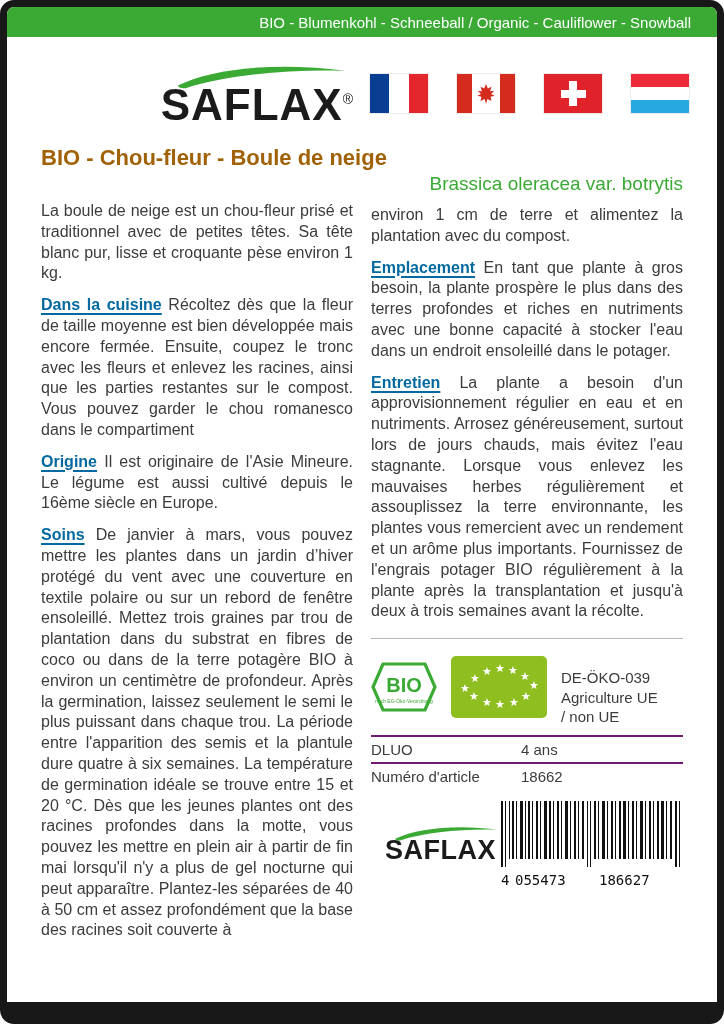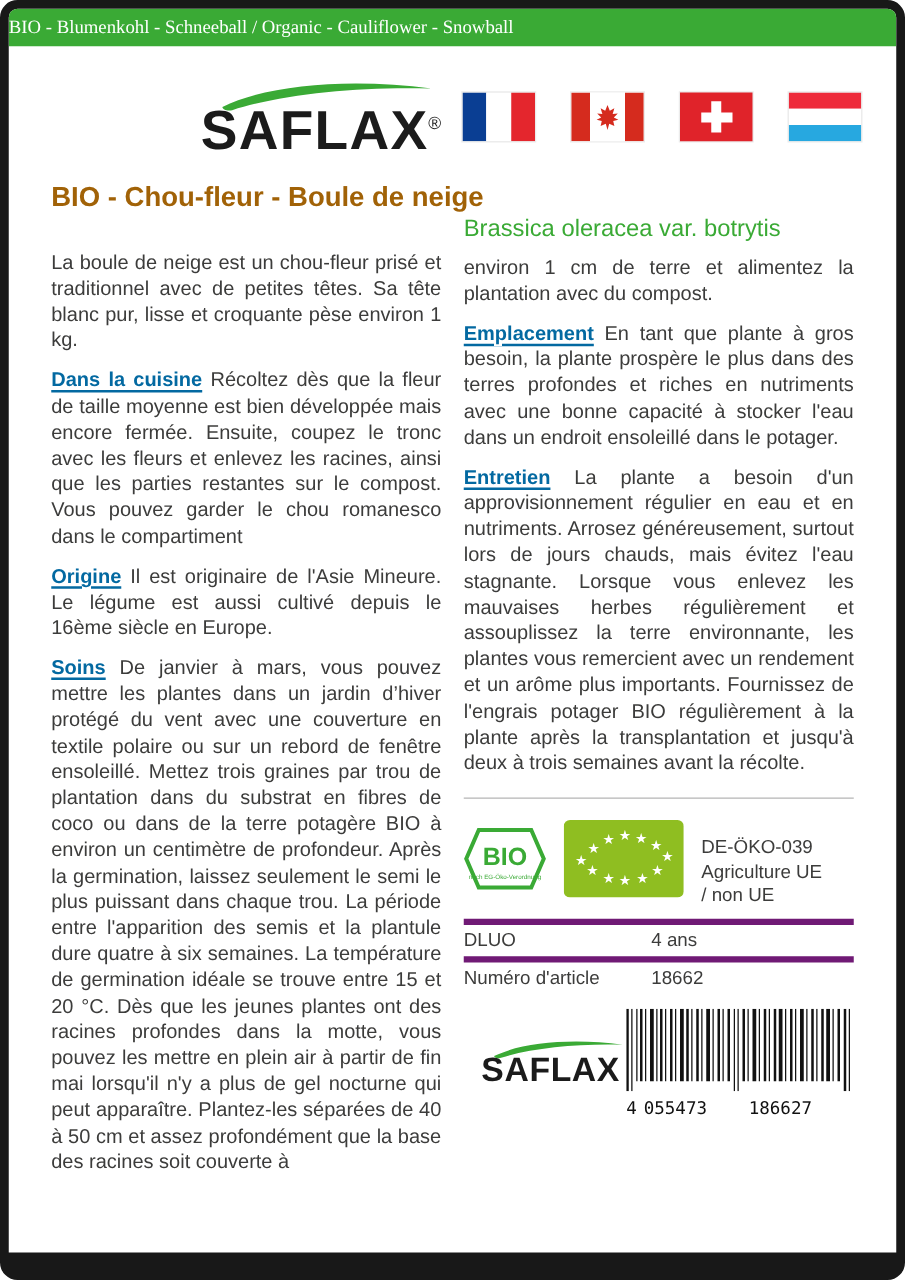--- a/index.html
+++ b/index.html
@@ -4,21 +4,21 @@
 <style>
   html,body{margin:0;padding:0;background:#fff;}
   .page{
     width:724px;height:1024px;box-sizing:border-box;
     border:7px solid #181818;border-bottom-width:22px;border-radius:14px;
     background:#fff;overflow:hidden;position:relative;
     font-family:"Liberation Sans",sans-serif;color:#3c3c3b;
   }
   .topbar{
     height:30px;background:#3aaa35;display:flex;align-items:center;
-    justify-content:flex-start;color:#fff;font-size:15px;font-family:Liberation Serif, serif;
+    justify-content:flex-end;padding-right:26px;color:#fff;font-size:15px;
   }
   .header{display:flex;align-items:flex-end;padding:10px 28px 2px 36px;height:92px;box-sizing:border-box;justify-content:flex-end;}
   .logo{position:relative;padding-top:20px;}
   .logo .swoosh{position:absolute;top:0;left:2px;}
   .logo-text{font-size:44px;font-weight:700;color:#1b1b1b;line-height:1;letter-spacing:1px;}
   .reg{font-size:14px;vertical-align:super;font-weight:400;}
   .flags{display:flex;gap:29px;margin-left:16px;align-items:center;margin-bottom:14px;}
   .flag{width:58px;height:39px;position:relative;overflow:hidden;box-shadow:0 0 0 1px rgba(0,0,0,.08);}
   .flag-fr{display:flex;}
   .flag-fr div{flex:1;}
@@ -30,27 +30,27 @@
   .ch-h,.ch-v{position:absolute;background:#fff;}
   .ch-h{width:25px;height:8px;left:16.5px;top:15.5px;}
   .ch-v{width:8px;height:25px;left:25px;top:7px;}
   .flag-lu{display:flex;flex-direction:column;}
   .flag-lu div{flex:1;}
   .lu-r{background:#ee2b3b;} .lu-w{background:#fff;} .lu-b{background:#27a8e0;}
   .title{color:#a16207;font-size:22px;font-weight:700;margin:16px 0 2px 34px;white-space:nowrap;}
   .columns{display:flex;gap:18px;padding:0 34px;margin-top:2px;}
   .col{width:312px;box-sizing:border-box;}
   .col.left{padding-top:28px;}
-  .subtitle{color:#3aaa35;font-size:19px;font-weight:400;margin:0 0 10px;}
+  .subtitle{color:#3aaa35;font-size:19px;font-weight:400;margin:0 0 10px;text-align:right;}
   .body{font-size:16px;line-height:1.3;text-align:justify;margin:0 0 11px;}
   .sect-h{color:#0369a1;font-weight:700;text-decoration:underline;text-decoration-thickness:2px;text-underline-offset:3px;}
   .footer{margin-top:16px;border-top:1px solid #b5b5b5;}
   .cert-row{display:flex;align-items:center;gap:14px;padding:9px 0 8px;}
   .cert-text{font-size:15px;line-height:1.3;margin-top:20px;}
-  .kv-row{display:flex;font-size:15px;padding:4px 0;border-top:5px solid #701a75;}
+  .kv-row{display:flex;font-size:15px;padding:4px 0;border-top:2px solid #701a75;}
   .kv-label{width:150px;}
   .brand-row{display:flex;align-items:center;margin-top:12px;}
   .logo.small{padding-top:12px;margin-left:14px;}
   .logo.small .logo-text{font-size:27px;letter-spacing:.5px;}
   .barcode{margin-left:auto;width:182px;}
   .digits{display:flex;align-items:center;font-family:"DejaVu Sans Mono",monospace;font-size:14px;color:#111;margin-top:1px;}
   .digits .lead{width:14px;}
   .digits .grp{flex:1;}
 </style>
 </head>

